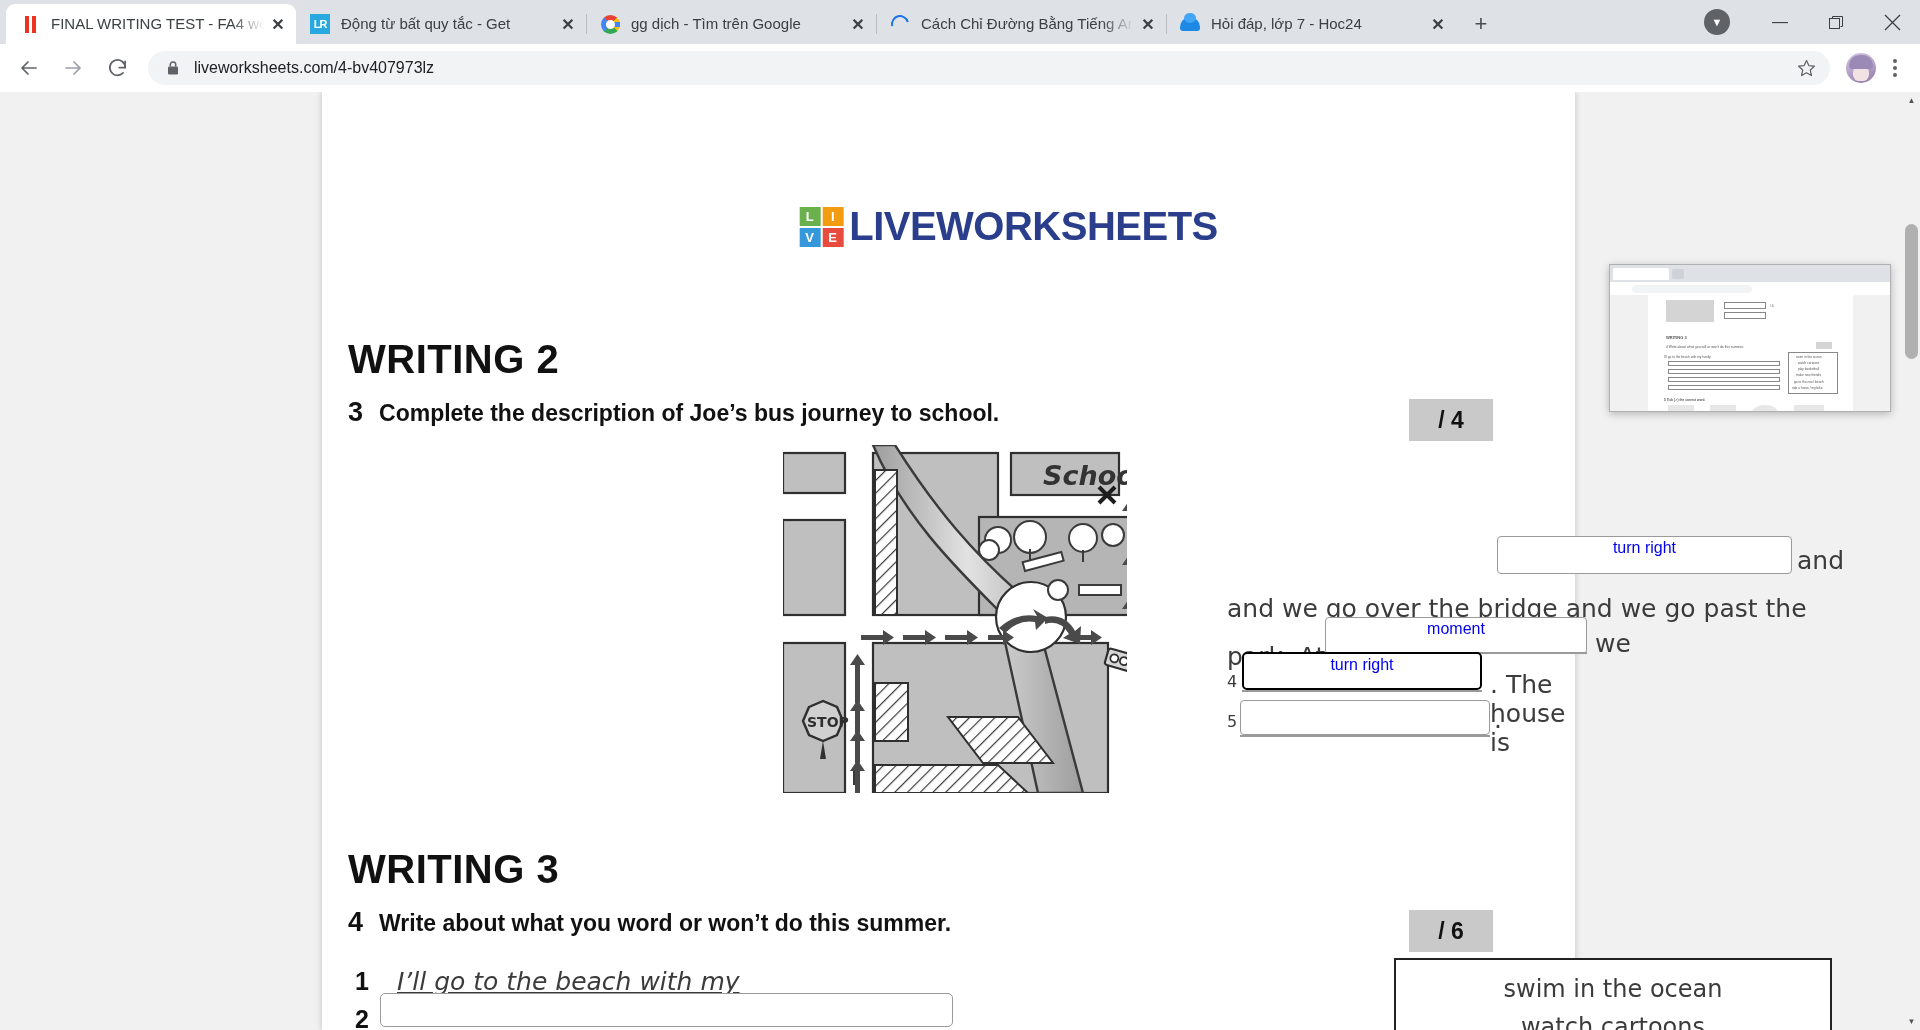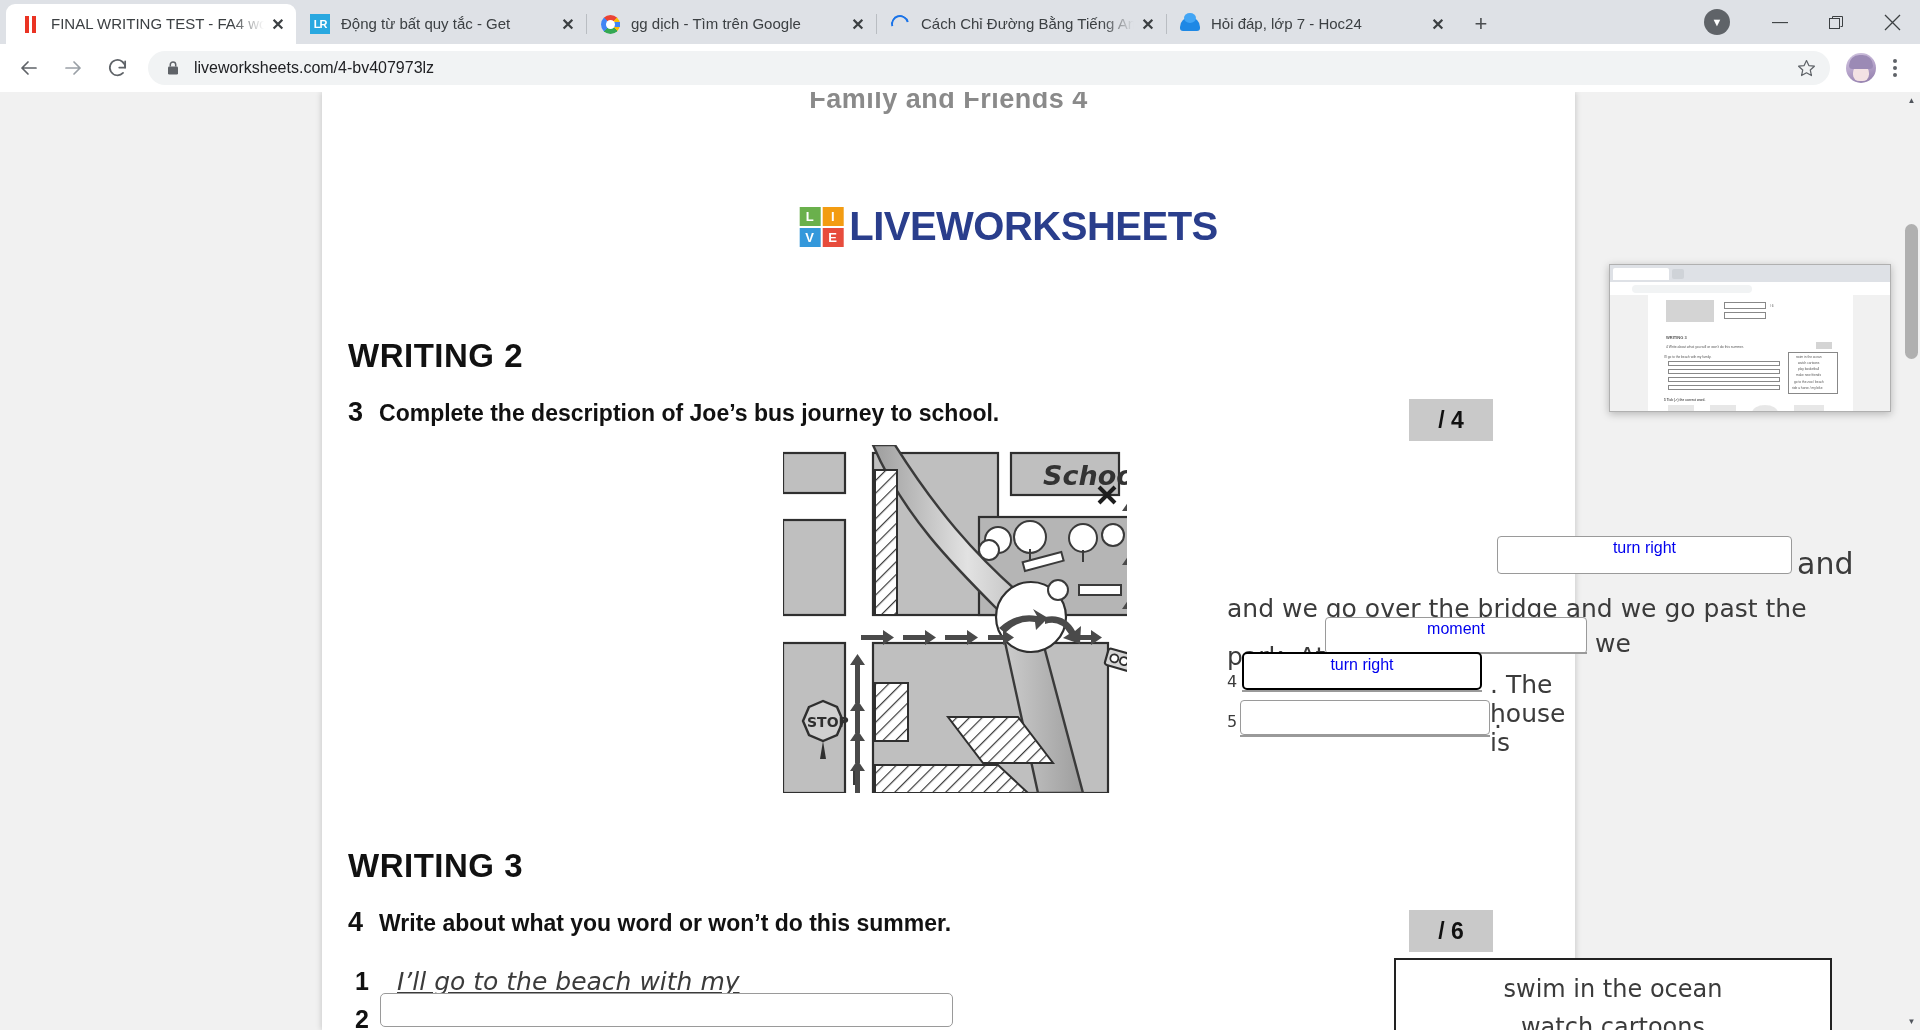--- a/index.html
+++ b/index.html
@@ -261,21 +261,21 @@
   .lw-v { background: #3498db; }
   .lw-e { background: #e74c3c; }
   .lw-word {
     font-size: 40px; font-weight: bold; color: #2a3e8c;
     letter-spacing: -0.5px;
   }
 
   
   .sect-title {
     position: absolute;
-    font-size: 33px; font-weight: bold; color: #111;
+    font-size: 40px; font-weight: bold; color: #111;
     letter-spacing: .5px;
     font-family: "Liberation Sans", sans-serif;
   }
   .q-row { position: absolute; display: flex; align-items: baseline; }
   .q-num { font-size: 27px; font-weight: bold; color: #111; margin-right: 16px; }
   .q-text { font-size: 23px; font-weight: bold; color: #111; }
   .score-box {
     position: absolute;
     background: #c9c9c9;
     font-size: 23px; font-weight: bold; color: #111;
@@ -501,21 +501,20 @@
         <i></i>
         <i></i>
     </div>
   </div>
 
   <div class="viewport">
     <div class="page-bg"></div>
 
     <div class="sheet">
 
-      <div class="ws-subtitle">Family and Friends 4</div>
 
       <div class="lw-logo">
         <span class="lw-grid">
           <span class="lw-l">L</span>
           <span class="lw-i">I</span>
           <span class="lw-v">V</span>
           <span class="lw-e">E</span>
         </span>
         <span class="lw-word">LIVEWORKSHEETS</span>
       </div>
@@ -621,21 +620,21 @@
             <rect x="0" y="0" width="36" height="17" rx="2.5" fill="#d6d6d6" stroke="#2f2f2f" stroke-width="2.2"></rect>
             <circle cx="8" cy="8.5" r="4" fill="#fff" stroke="#2f2f2f" stroke-width="1.8"></circle>
             <circle cx="18" cy="8.5" r="4" fill="#fff" stroke="#2f2f2f" stroke-width="1.8"></circle>
             <circle cx="28" cy="8.5" r="4" fill="#fff" stroke="#2f2f2f" stroke-width="1.8"></circle>
           </g>
         </svg>
       </div>
 
 
       <div class="answer-box" style="left:1175px; top:444px; width:295px; height:38px;">turn right</div>
-      <div style="position:absolute; left:1475px; top:454px; font-size:30px; color:#3b3b3b; font-family:'DejaVu Sans',sans-serif;">and</div>
+      <div style="position:absolute; left:1475px; top:454px; font-size:25px; color:#3b3b3b; font-family:'DejaVu Sans',sans-serif;">and</div>
 
       <div style="position:absolute; left:905px; top:495px; width:630px; font-size:25px; color:#3b3b3b; line-height:43px; font-family:'DejaVu Sans',sans-serif;">
         <span> and we go over the bridge and we go past the park. At the </span><span class="sup">3</span>
       </div>
 
       <div class="answer-box" style="left:1003px; top:525px; width:262px; height:37px;">moment</div>
       <div class="box-underline" style="left:1003px; top:560px; width:262px;"></div>
       <div style="position:absolute; left:1273px; top:537px; font-size:25px; color:#3b3b3b; font-family:'DejaVu Sans',sans-serif;"> we</div>
 
       <div style="position:absolute; left:905px; top:580px; font-size:16px; color:#3b3b3b; font-family:'DejaVu Sans',sans-serif;">4</div>

